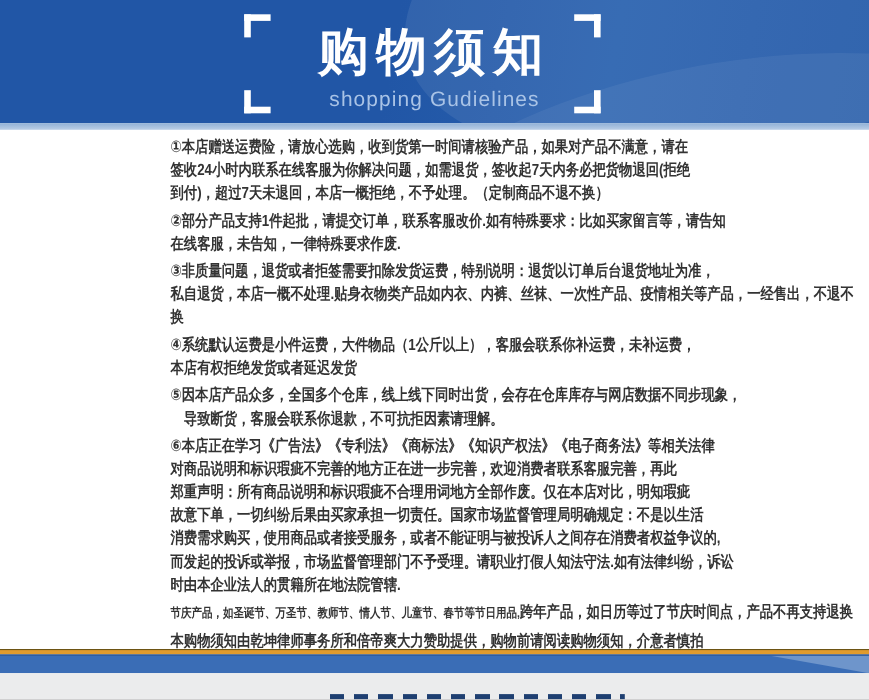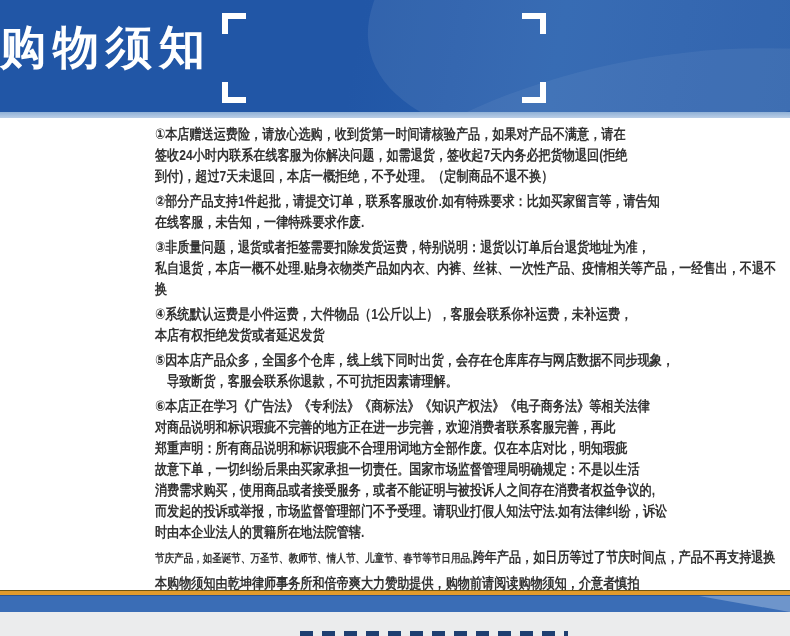--- a/index.html
+++ b/index.html
@@ -20,21 +20,21 @@
     background:rgba(255,255,255,0.08); transform:rotate(-14deg); }
   .swoosh.s2 { width:760px; height:380px; left:300px; top:55px;
     background:rgba(255,255,255,0.06); transform:rotate(-9deg); }
   .frame { position:absolute; left:222px; top:13px; width:324px; height:90px; }
   .corner { position:absolute; width:24px; height:21px; border:0 solid #ffffff; }
   .corner.tl { left:0; top:0; border-left-width:6px; border-top-width:6px; }
   .corner.tr { right:0; top:0; border-right-width:6px; border-top-width:6px; }
   .corner.bl { left:0; bottom:0; border-left-width:6px; border-bottom-width:6px; }
   .corner.br { right:0; bottom:0; border-right-width:6px; border-bottom-width:6px; }
   .title {
-    position:absolute; left:0; right:0; top:20px; 
+    position:absolute; left:0; right:0; top:20px; text-align:center;
     color:#ffffff; font-size:46px; font-weight:bold; letter-spacing:7px; line-height:1.2;
   }
   .subtitle {
     position:absolute; left:0; right:0; top:80px; text-align:center;
     color:var(--subtitle-blue,#a9c3e6); font-size:19px; letter-spacing:1px;
   }
   .divider-strip {
     position:absolute; left:0; top:112px; width:790px; height:6px;
     background:linear-gradient(#8fb0d6,#bacee7);
   }
@@ -81,20 +81,21 @@
   <header class="banner">
     <div class="swoosh s1"></div>
     <div class="swoosh s2"></div>
     <div class="frame">
       <span class="corner tl"></span>
       <span class="corner tr"></span>
       <span class="corner bl"></span>
       <span class="corner br"></span>
     </div>
     <h1 class="title">购物须知</h1>
+    <div class="subtitle">shopping Gudielines</div>
   </header>
 
   <div class="divider-strip"></div>
 
   <main class="content">
     <p class="para">①本店赠送运费险，请放心选购，收到货第一时间请核验产品，如果对产品不满意，请在
 签收24小时内联系在线客服为你解决问题，如需退货，签收起7天内务必把货物退回(拒绝
 到付)，超过7天未退回，本店一概拒绝，不予处理。（定制商品不退不换）</p>
     <p class="para">②部分产品支持1件起批，请提交订单，联系客服改价.如有特殊要求：比如买家留言等，请告知
 在线客服，未告知，一律特殊要求作废.</p>

